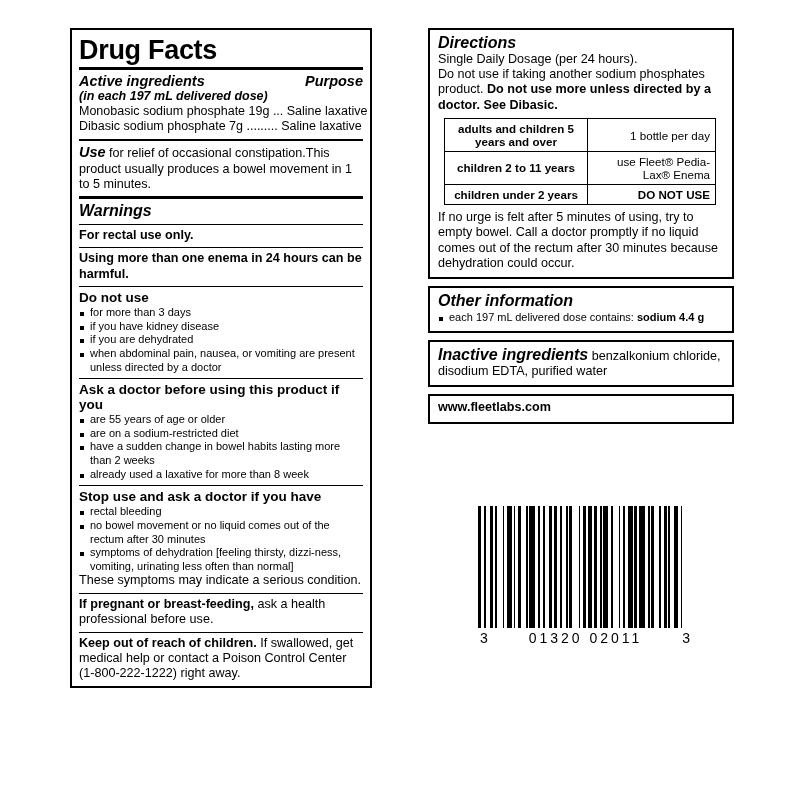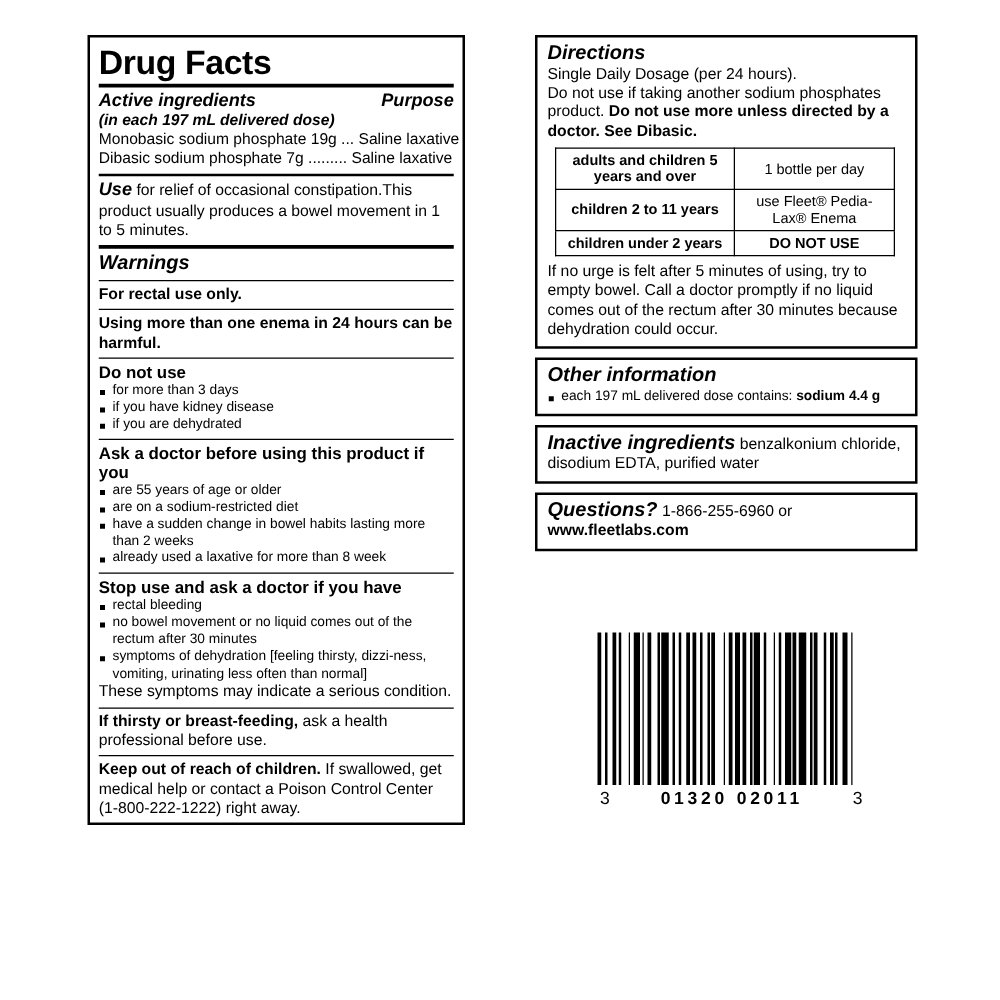--- a/index.html
+++ b/index.html
@@ -138,21 +138,21 @@
     padding: 3px 5px;
     vertical-align: middle;
     line-height: 1.12;
   }
   table.dose td.left {
     text-align: center;
     font-weight: bold;
     width: 132px;
   }
   table.dose td.right {
-    text-align: center;
+    text-align: right;
   }
 
   
   .barcode-wrap {
     position: absolute;
     left: 478px;
     top: 506px;
     width: 215px;
   }
   .bars {
@@ -169,21 +169,21 @@
   .bc-nums {
     margin-top: 2px;
     display: flex;
     justify-content: space-between;
     font-family: "Liberation Sans", sans-serif;
     font-size: 14px;
     letter-spacing: 1px;
     padding: 0 2px;
   }
   .bc-nums span { display: inline-block; }
-  .bc-mid { letter-spacing: 3px; font-weight: bold; }
+  .bc-mid { letter-spacing: 3px; }
 </style>
 </head>
 <body>
 
 <div class="page">
 
   <div class="panel-left">
     <div class="inner">
 
       <div class="title">Drug Facts</div>
@@ -220,20 +220,21 @@
         <div class="txt bold">Using more than one enema in 24 hours can be harmful.</div>
       </div>
       <div class="rule-hair"></div>
 
       <div class="sec">
         <div class="hd-b">Do not use</div>
         <ul class="bul">
           <li>for more than 3 days</li>
           <li>if you have kidney disease</li>
           <li>if you are dehydrated</li>
+          <li>when abdominal pain, nausea, or vomiting are present unless directed by a doctor</li>
         </ul>
       </div>
       <div class="rule-hair"></div>
 
       <div class="sec">
         <div class="hd-b">Ask a doctor before using this product if you</div>
         <ul class="bul">
           <li>are 55 years of age or older</li>
           <li>are on a sodium-restricted diet</li>
           <li>have a sudden change in bowel habits lasting more than 2 weeks</li>
@@ -247,21 +248,21 @@
         <ul class="bul">
           <li>rectal bleeding</li>
           <li>no bowel movement or no liquid comes out of the rectum after 30 minutes</li>
           <li>symptoms of dehydration [feeling thirsty, dizzi-ness, vomiting, urinating less often than normal]</li>
         </ul>
         <div class="txt">These symptoms may indicate a serious condition.</div>
       </div>
       <div class="rule-hair"></div>
 
       <div class="sec">
-        <div class="txt"><span class="bold">If thirsty or breast-feeding,</span>
+        <div class="txt"><span class="bold">If pregnant or breast-feeding,</span>
           <span>ask a health professional before use.</span></div>
       </div>
       <div class="rule-hair"></div>
 
       <div class="sec">
         <div class="txt"><span class="bold">Keep out of reach of children.</span>
           <span>If swallowed, get medical help or contact a Poison Control Center (1-800-222-1222) right away.</span></div>
       </div>
 
     </div>
@@ -305,22 +306,20 @@
         </li>
       </ul>
     </div>
 
     <div class="box">
       <div class="txt"><span class="hd-big">Inactive ingredients</span>
         <span>benzalkonium chloride, disodium EDTA, purified water</span></div>
     </div>
 
     <div class="box">
-      <div class="txt"><span class="hd-big">Questions?</span>
-        <span>1-866-255-6960 or</span></div>
       <div class="txt bold">www.fleetlabs.com</div>
     </div>
 
   </div>
 
   <div class="barcode-wrap">
     <div class="bars" id="bars">
         <i style="width:3.10px;background:#000"></i>
         <i style="width:3.10px;background:transparent"></i>
         <i style="width:1.55px;background:#000"></i>

